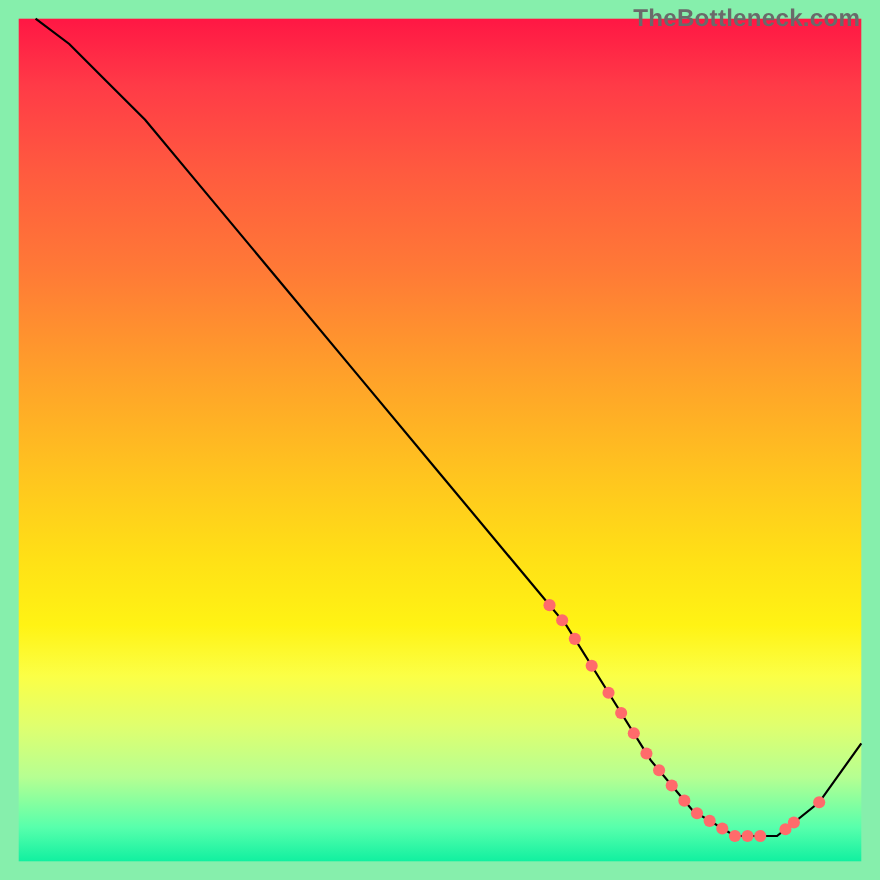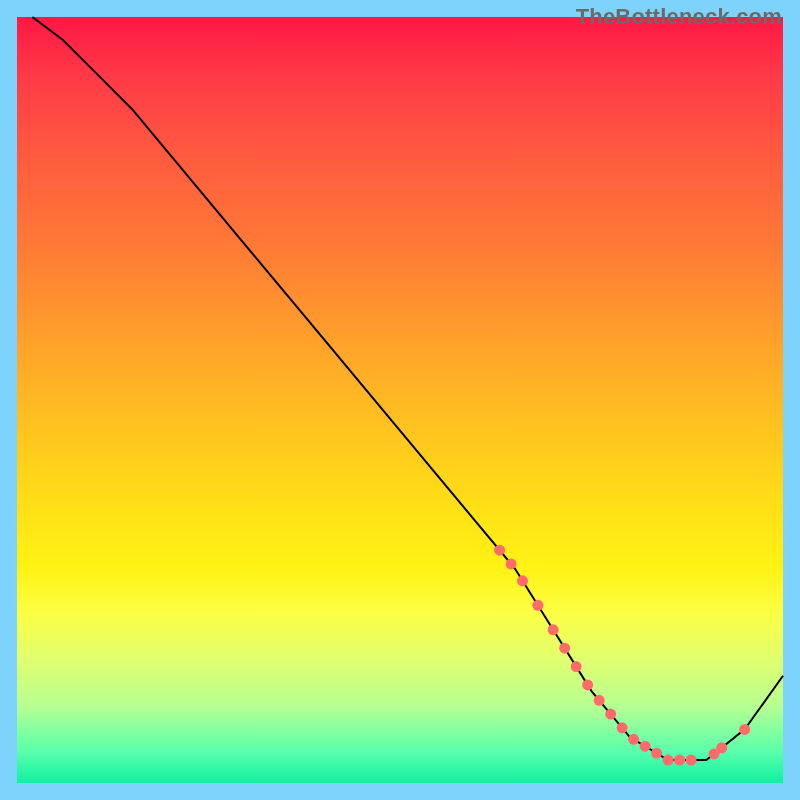--- a/index.html
+++ b/index.html
@@ -9,21 +9,21 @@
     height: 800px;
     background: #000;
     overflow: hidden;
   }
   .frame {
     position: absolute;
     left: 0;
     top: 0;
     width: 800px;
     height: 800px;
-    background: #7dd3fc;
+    background: #86efac;
   }
   .plot-area {
     position: absolute;
     left: 17px;
     top: 17px;
     width: 766px;
     height: 766px;
     background: linear-gradient(
       to bottom,
       #ff1744 0%,

